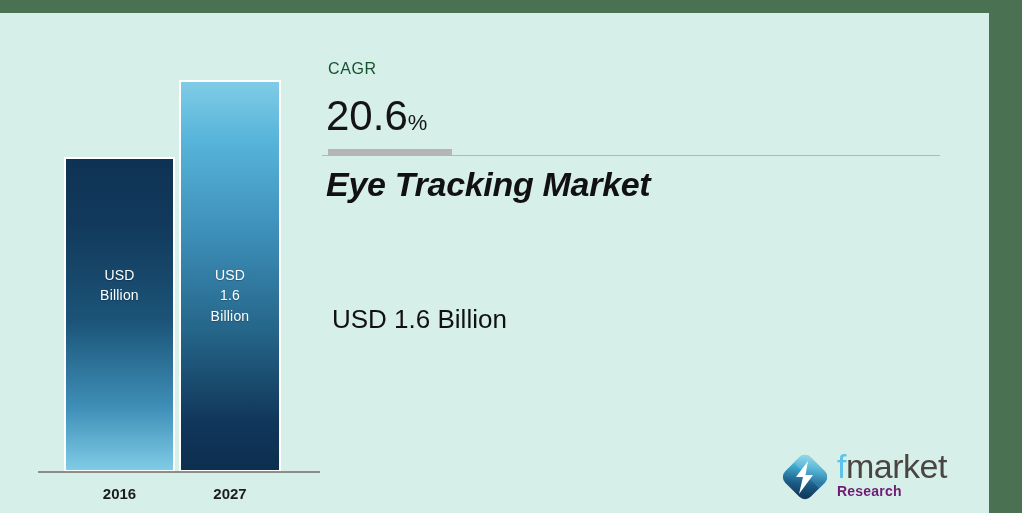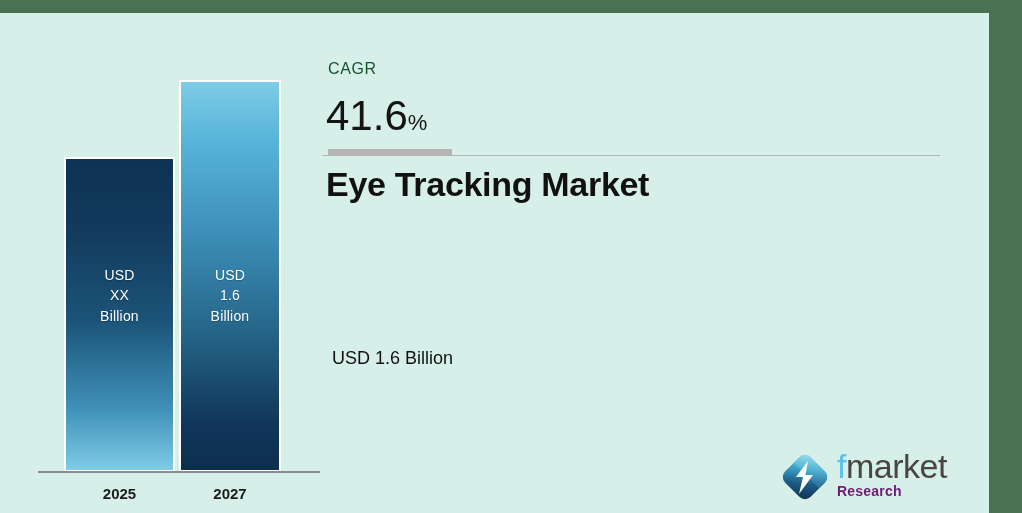--- a/index.html
+++ b/index.html
@@ -152,38 +152,38 @@
   .title {
     position: absolute;
     left: 4px;
     top: 165px;
     font-size: 34px;
     font-weight: bold;
     color: #111111;
     font-family: "Liberation Sans", sans-serif;
     letter-spacing: -0.3px;
     white-space: nowrap;
+    font-style: italic;
   }
 
   .forecast-label {
     position: absolute;
     left: 2px;
     top: 268px;
     font-size: 18px;
     color: #1a1a1a;
     font-family: "Liberation Sans", sans-serif;
   }
   .forecast-value {
     position: absolute;
     left: 10px;
     top: 304px;
-    font-size: 18px;
+    font-size: 26px;
     color: #111111;
     font-family: "Liberation Sans", sans-serif;
-    margin-top: 44px;
   }
 
   
   .logo {
     position: absolute;
     left: 777px;
     top: 447px;
     width: 180px;
     height: 62px;
   }
@@ -234,44 +234,43 @@
 <div id="canvas">
 
   <div class="green-top"></div>
   <div class="green-right"></div>
 
   <div class="chart">
 
     <div class="bar bar-2019">
       <div class="bar-label">
         <div>USD</div>
-        <div>XX</div>
         <div>Billion</div>
       </div>
     </div>
 
     <div class="bar bar-2027">
       <div class="bar-label">
         <div>USD</div>
         <div>1.6</div>
         <div>Billion</div>
       </div>
     </div>
 
     <div class="axis-line"></div>
 
-    <div class="axis-tick tick-2019">2025</div>
+    <div class="axis-tick tick-2019">2016</div>
     <div class="axis-tick tick-2027">2027</div>
   </div>
 
   <div class="panel">
 
     <div class="cagr-label">CAGR</div>
 
-    <div class="cagr-value"><span>41.6</span><span class="pct">%</span></div>
+    <div class="cagr-value"><span>20.6</span><span class="pct">%</span></div>
 
     <div class="rule"></div>
     <div class="rule-accent"></div>
 
     <div class="title">Eye Tracking Market</div>
 
     <div class="forecast-value">USD 1.6 Billion</div>
   </div>
 
   <div class="logo">

